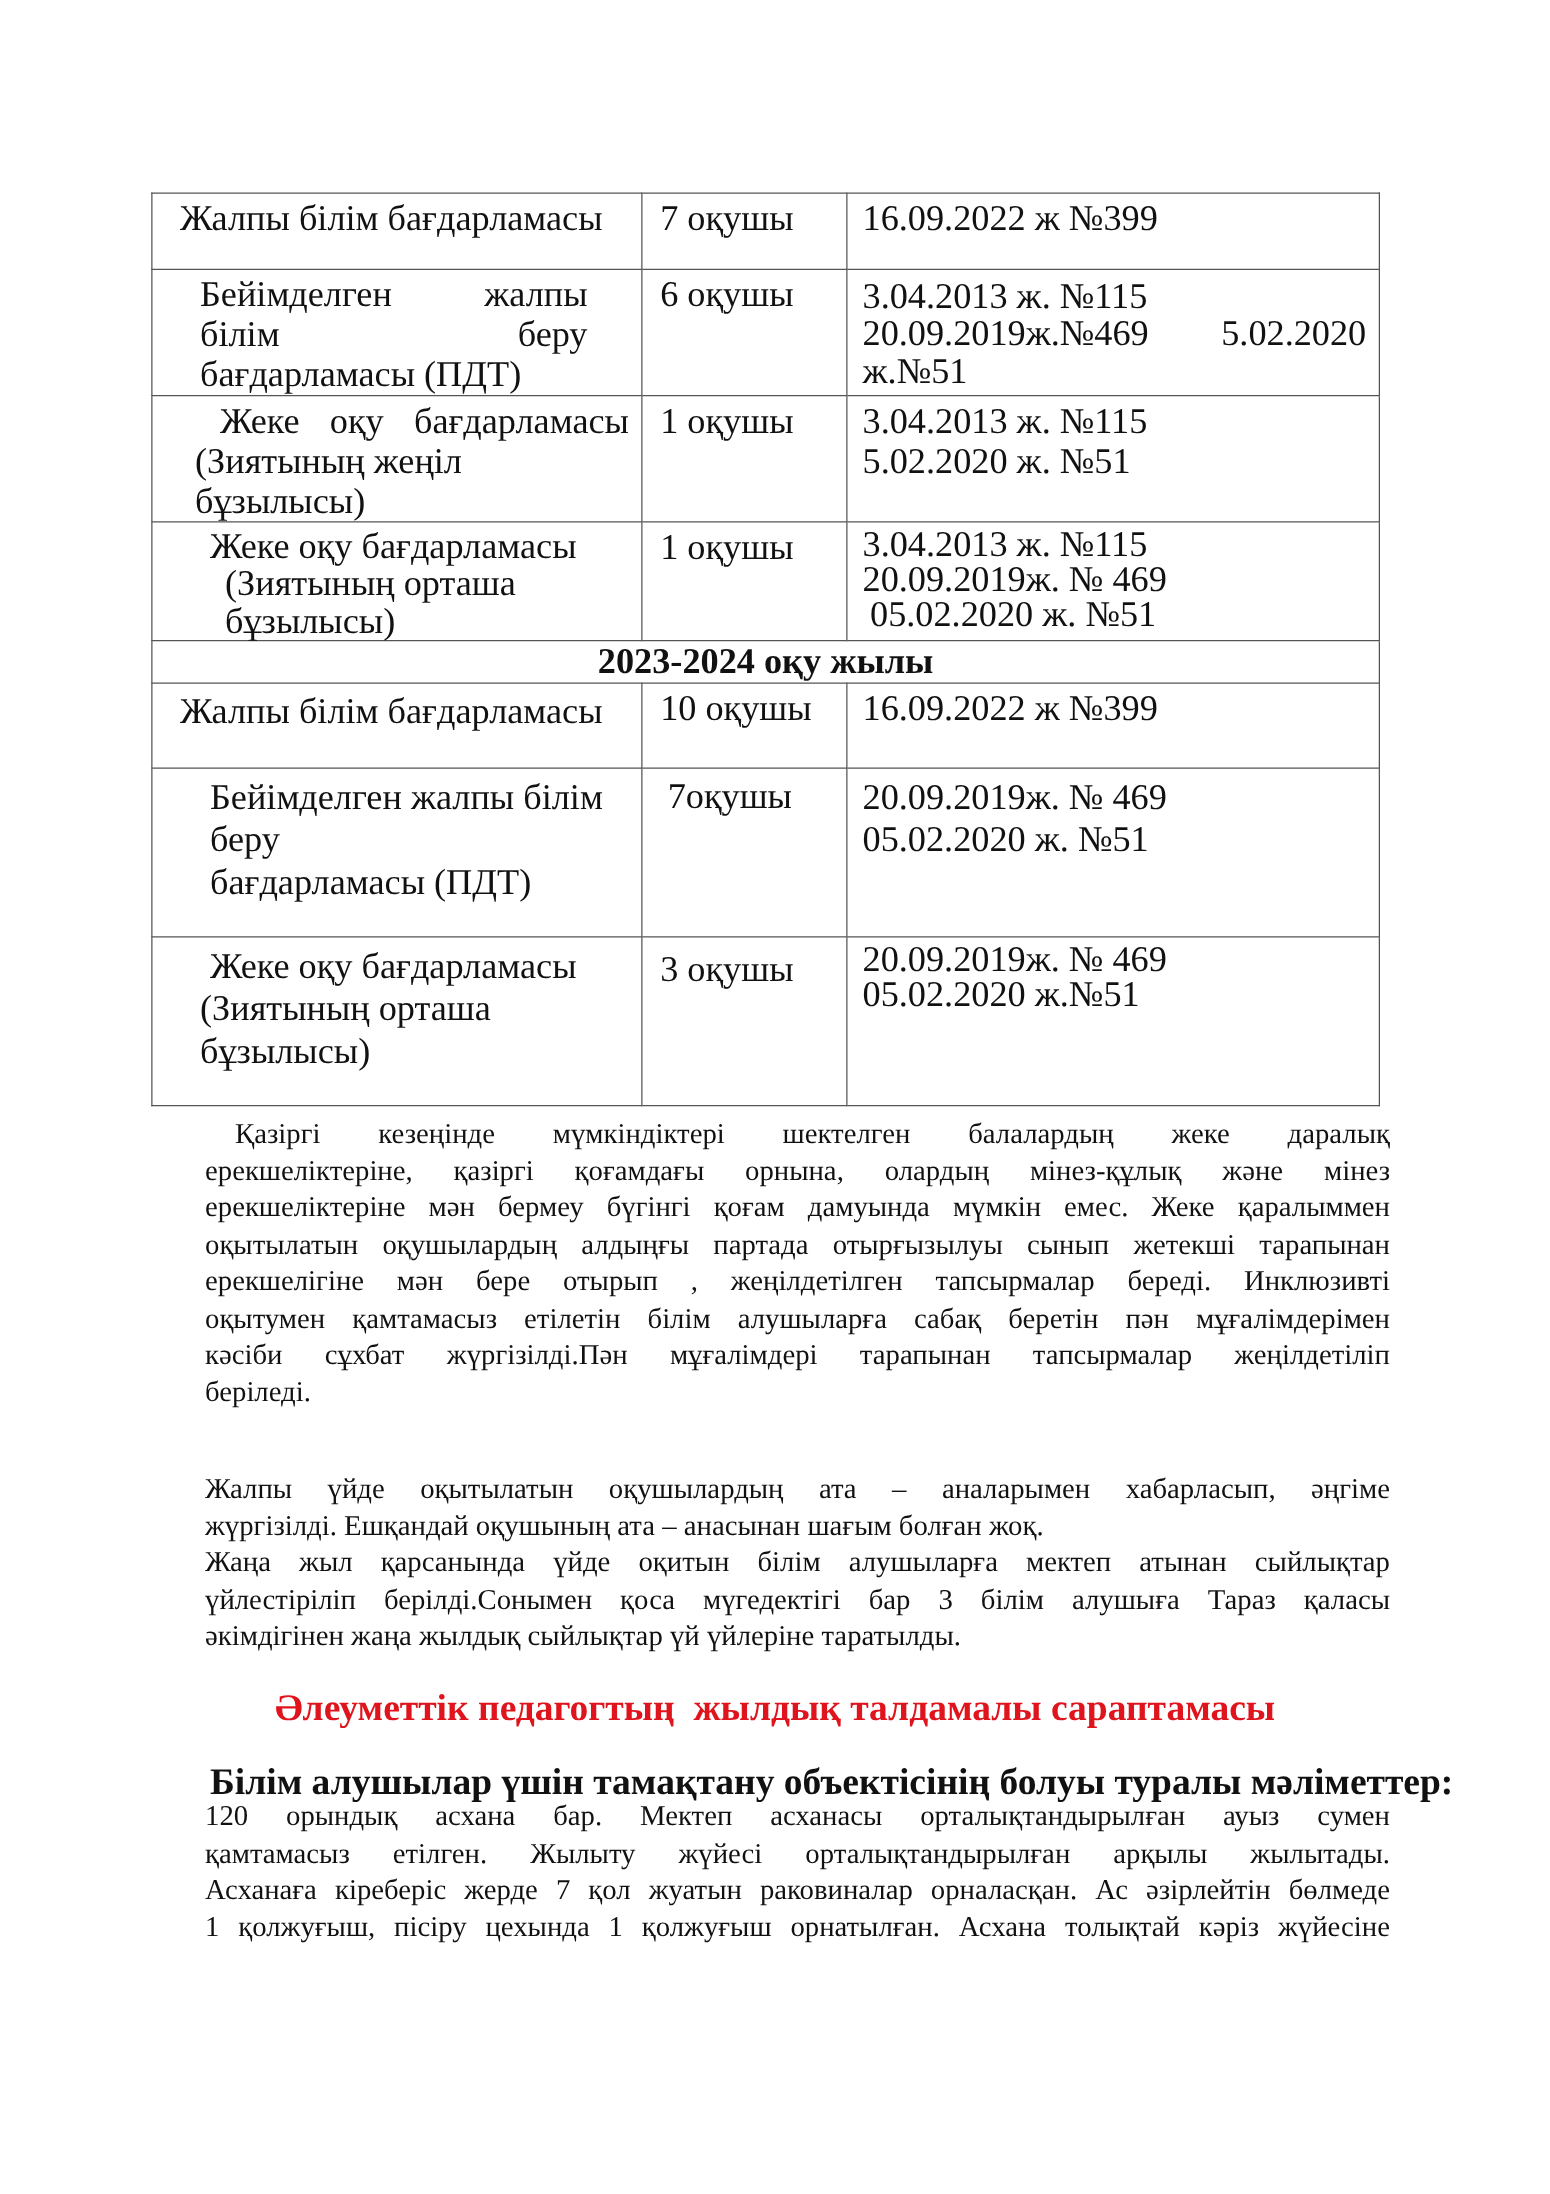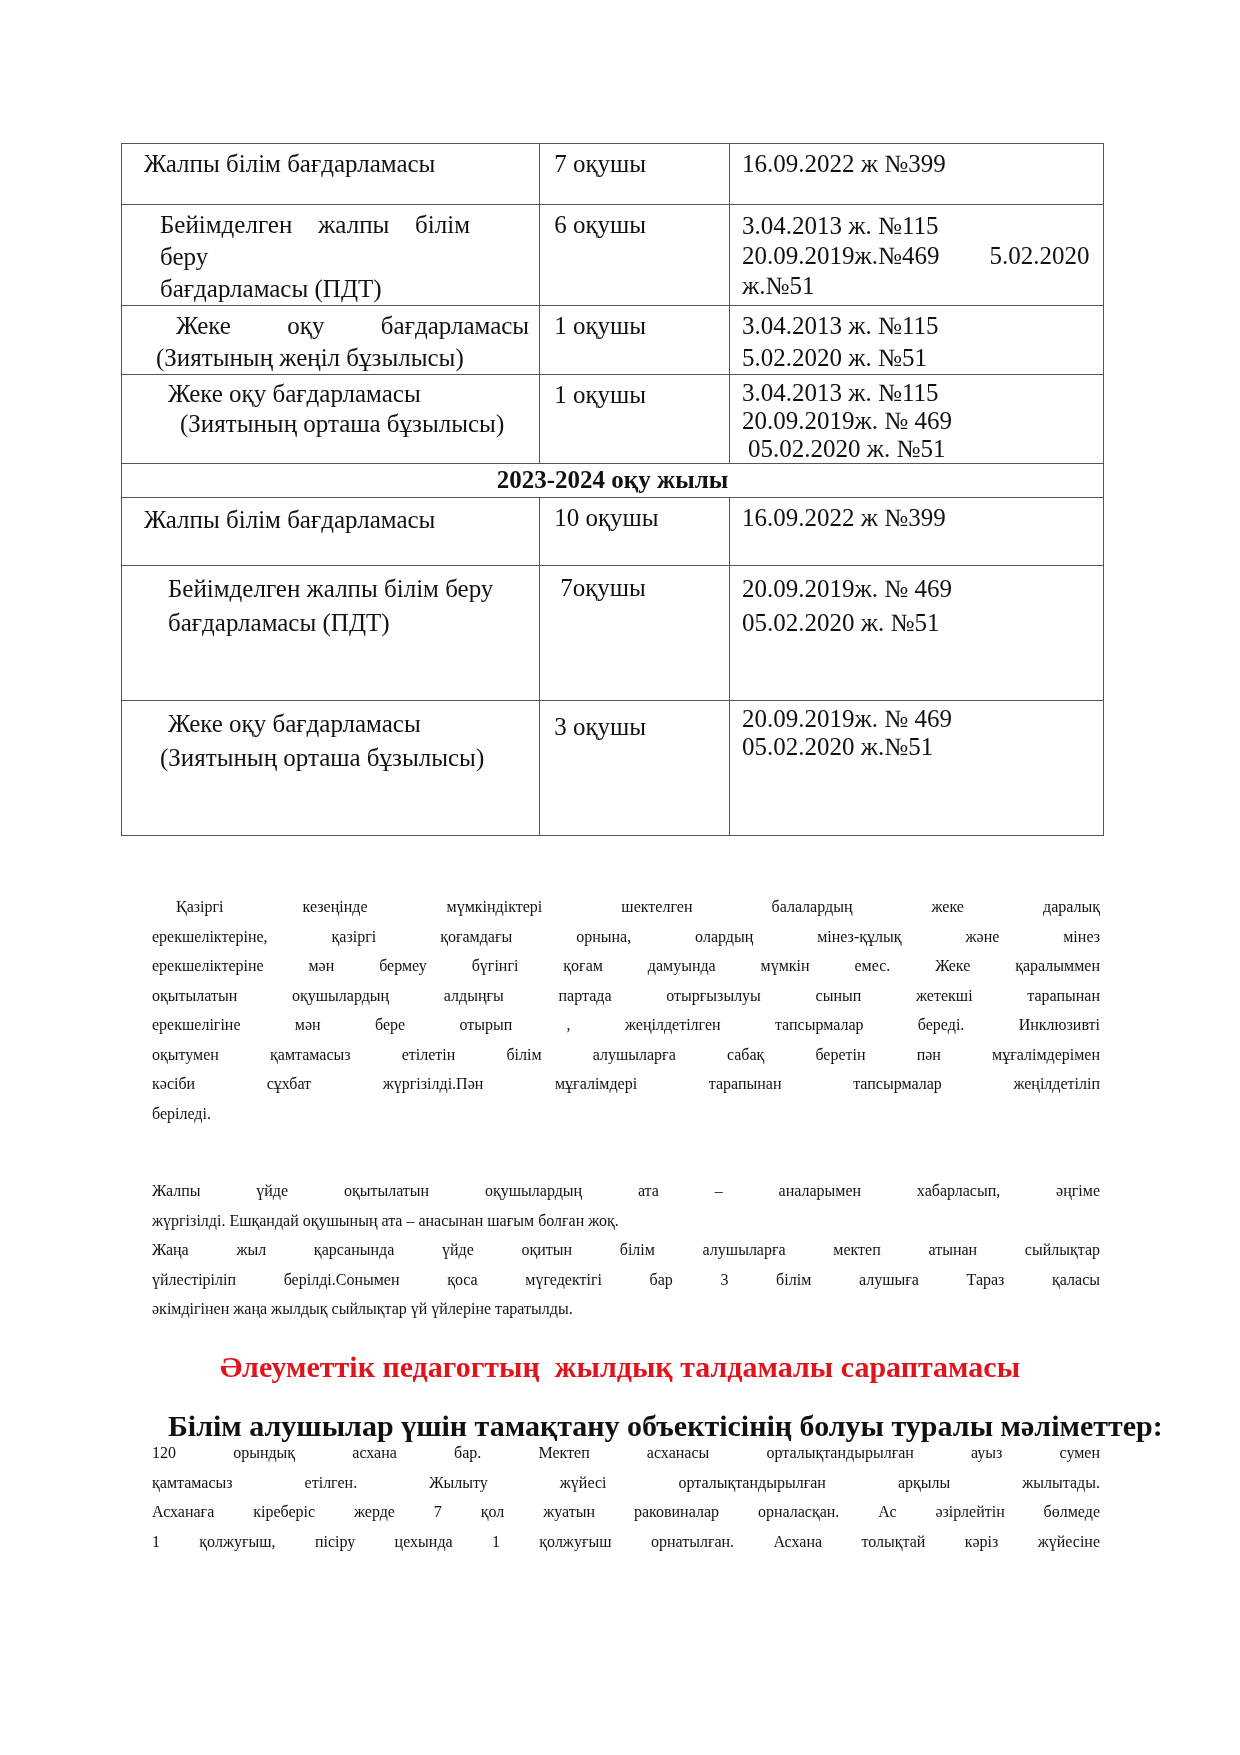--- a/index.html
+++ b/index.html
@@ -1,34 +1,34 @@
 <!DOCTYPE html>
 <html><head>
 <meta charset="utf-8">
 <style>
   html, body { margin: 0; padding: 0; background: #ffffff; }
   body { width: 1240px; height: 1755px; position: relative; overflow: hidden;
          font-family: "Liberation Serif", "DejaVu Serif", serif; color: #111; }
   .page { position: absolute; left: 0; top: 0; width: 1240px; height: 1755px; }
 
-  table.prog { position: absolute; left: 121px; top: 143px; width: 983px;
-               border-collapse: collapse; font-size: 25px; line-height: 32px; }
+  table.prog { position: absolute; left: 121px; top: 154px; width: 983px;
+               border-collapse: collapse; font-size: 29px; line-height: 32px; }
   table.prog td { border: 1.5px solid #555; vertical-align: top; padding: 0; }
   td.c1 { width: 418px; }
   td.c2 { width: 190px; }
   td.c3 { width: 373px; }
   .cell { padding: 4px 10px 0 14px; }
   .c1 .cell { padding-left: 22px; }
   .c1 .ind1 { padding-left: 38px; }
   .c3 .cell { padding-left: 12px; }
   .just { text-align: justify; text-align-last: left; }
   .line { display: block; }
   .year-row td { text-align: center; font-weight: bold; padding: 2px 0; }
 
-  .para { position: absolute; left: 152px; width: 948px; font-size: 16px; line-height: 29.5px;
+  .para { position: absolute; left: 164px; width: 948px; font-size: 23px; line-height: 29.5px;
           text-align: justify; }
   .para .l { display: block; text-align: justify; text-align-last: justify; }
   .para .l.last { text-align-last: left; }
   .heading-red { position: absolute; left: 0; width: 1240px; top: 1350px; text-align: center;
                  color: #e0141c; font-weight: bold; font-size: 30px; }
   .heading-bold { position: absolute; left: 168px; top: 1409px; font-weight: bold; font-size: 30px; }
 </style>
 </head>
 <body>
 

